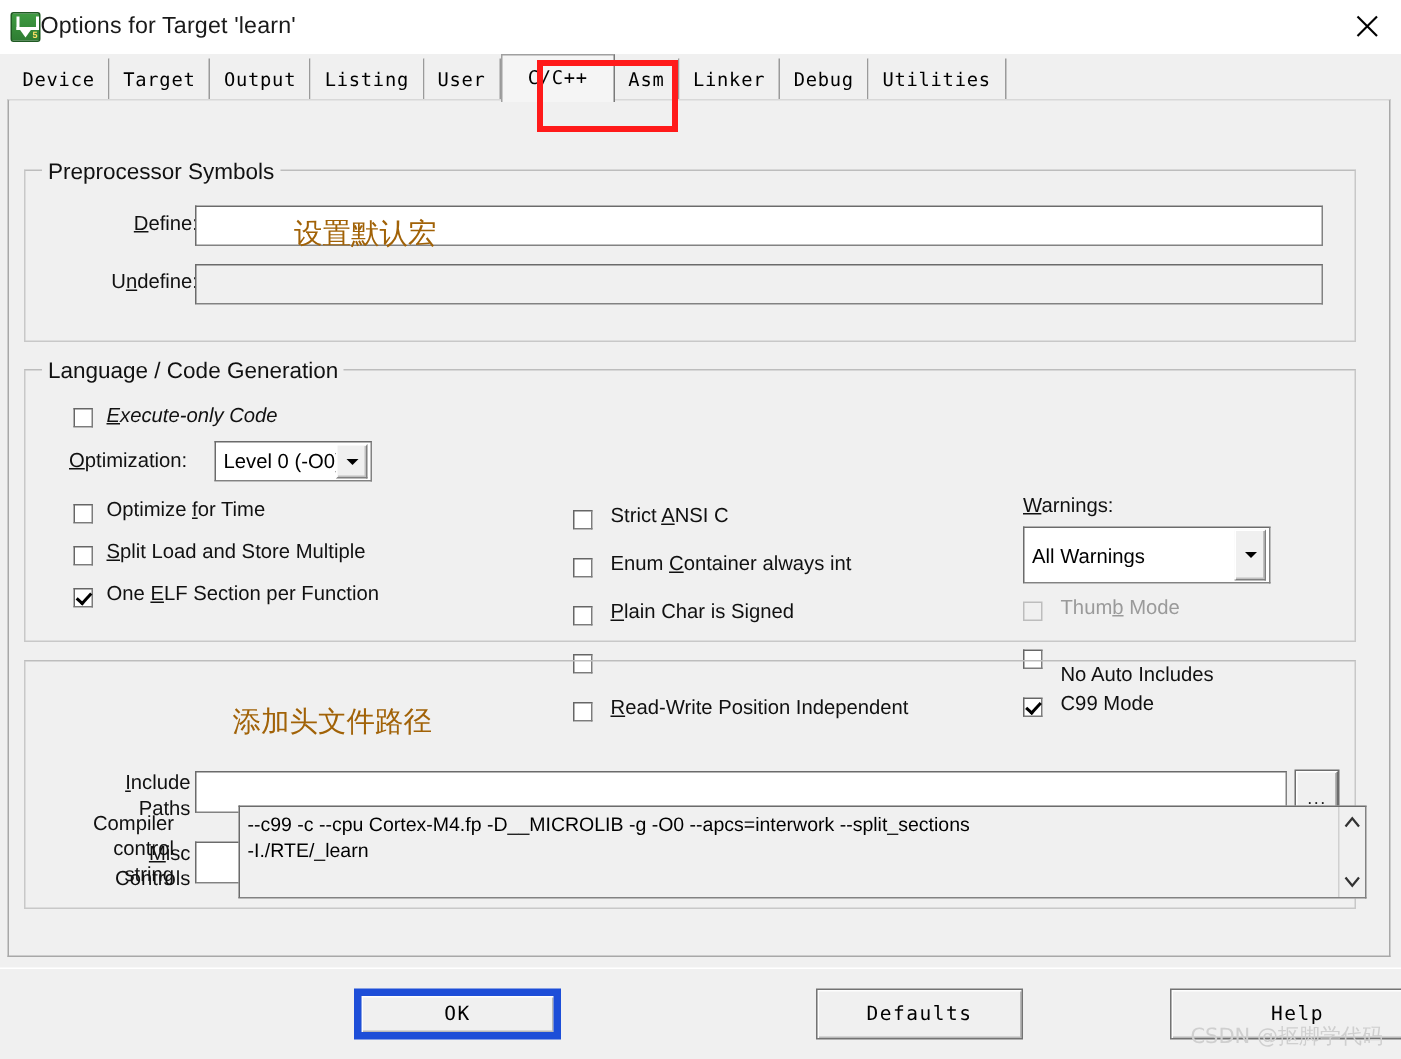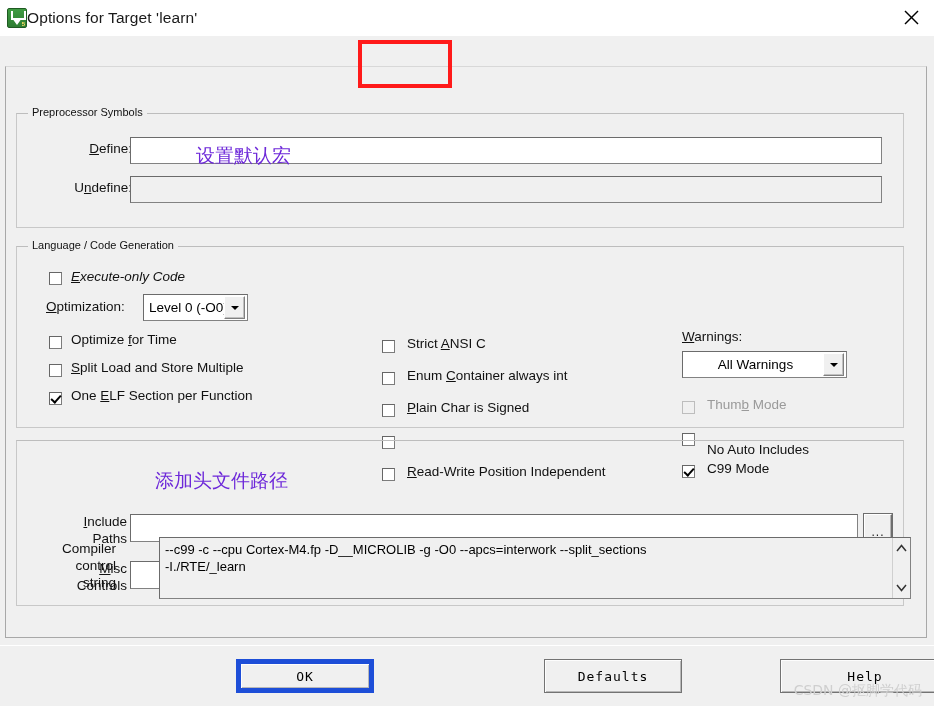--- a/index.html
+++ b/index.html
@@ -135,21 +135,21 @@
     border: 1px solid #c8c8c8;
     border-top-color: #bdbdbd;
     box-sizing: border-box;
     background: transparent;
   }
   .group-title {
     position: absolute;
     top: -8px; left: 11px;
     background: #f0f0f0;
     padding: 0 4px;
-    font-size: 11px;
+    font-size: 15px;
     color: #111;
     white-space: nowrap;
   }
 
   
   .lbl {
     position: absolute;
     font-size: 13.5px;
     color: #111;
     white-space: nowrap;
@@ -323,21 +323,21 @@
   
   .annot-box {
     position: absolute;
     border: 4px solid #ff1a1a;
     box-sizing: border-box;
     pointer-events: none;
     z-index: 30;
   }
   .annot-text {
     position: absolute;
-    color: #6d28d9;
+    color: #a16207;
     font-size: 19px;
     font-family: Liberation Sans, sans-serif;
     white-space: nowrap;
     z-index: 30;
     pointer-events: none;
   }
 
   
   .watermark {
     position: absolute;
@@ -361,20 +361,34 @@
     </div>
     <div class="title-text">Options for Target 'learn'</div>
     <div class="title-close">
       <svg width="17" height="17" viewBox="0 0 17 17">
         <line x1="2" y1="2" x2="15" y2="15" stroke="#000" stroke-width="1.4"></line>
         <line x1="15" y1="2" x2="2" y2="15" stroke="#000" stroke-width="1.4"></line>
       </svg>
     </div>
   </div>
 
+  <div class="tabstrip">
+    <div class="tabs">
+      <div class="tab">Device</div>
+      <div class="tab">Target</div>
+      <div class="tab">Output</div>
+      <div class="tab">Listing</div>
+      <div class="tab">User</div>
+      <div class="tab selected">C/C++</div>
+      <div class="tab">Asm</div>
+      <div class="tab">Linker</div>
+      <div class="tab">Debug</div>
+      <div class="tab last">Utilities</div>
+    </div>
+  </div>
 
   <div class="annot-box" style="left:358px; top:40px; width:94px; height:48px;"></div>
 
   <div class="body-panel">
 
     <div class="group" style="left:10px; top:46px; width:888px; height:115px;">
       <div class="group-title">Preprocessor Symbols</div>
 
       <div class="lbl right" style="left:30px; top:27px; width:85px;">
         <span class="u">D</span><span>efine:</span>
@@ -436,21 +450,21 @@
       <div class="cb" style="left:365px; top:189px;"></div>
 
       <div class="cb" style="left:365px; top:221px;"></div>
       <div class="lbl" style="left:390px; top:217px;">
         <span class="u">R</span>ead-Write Position Independent
       </div>
 
       <div class="lbl" style="left:665px; top:82px;">
         <span class="u">W</span>arnings:
       </div>
-      <div class="combo" style="left:665px; top:104px; width:165px; height:27px;text-align:center;">
+      <div class="combo" style="left:665px; top:104px; width:165px; height:38px;">
         <div class="cval">All Warnings</div>
         <div class="carrow"></div>
       </div>
 
       <div class="cb off-dim" style="left:665px; top:154px;"></div>
       <div class="lbl dim" style="left:690px; top:150px;">
         Thum<span class="u">b</span> Mode
       </div>
 
       <div class="cb" style="left:665px; top:186px;"></div>

